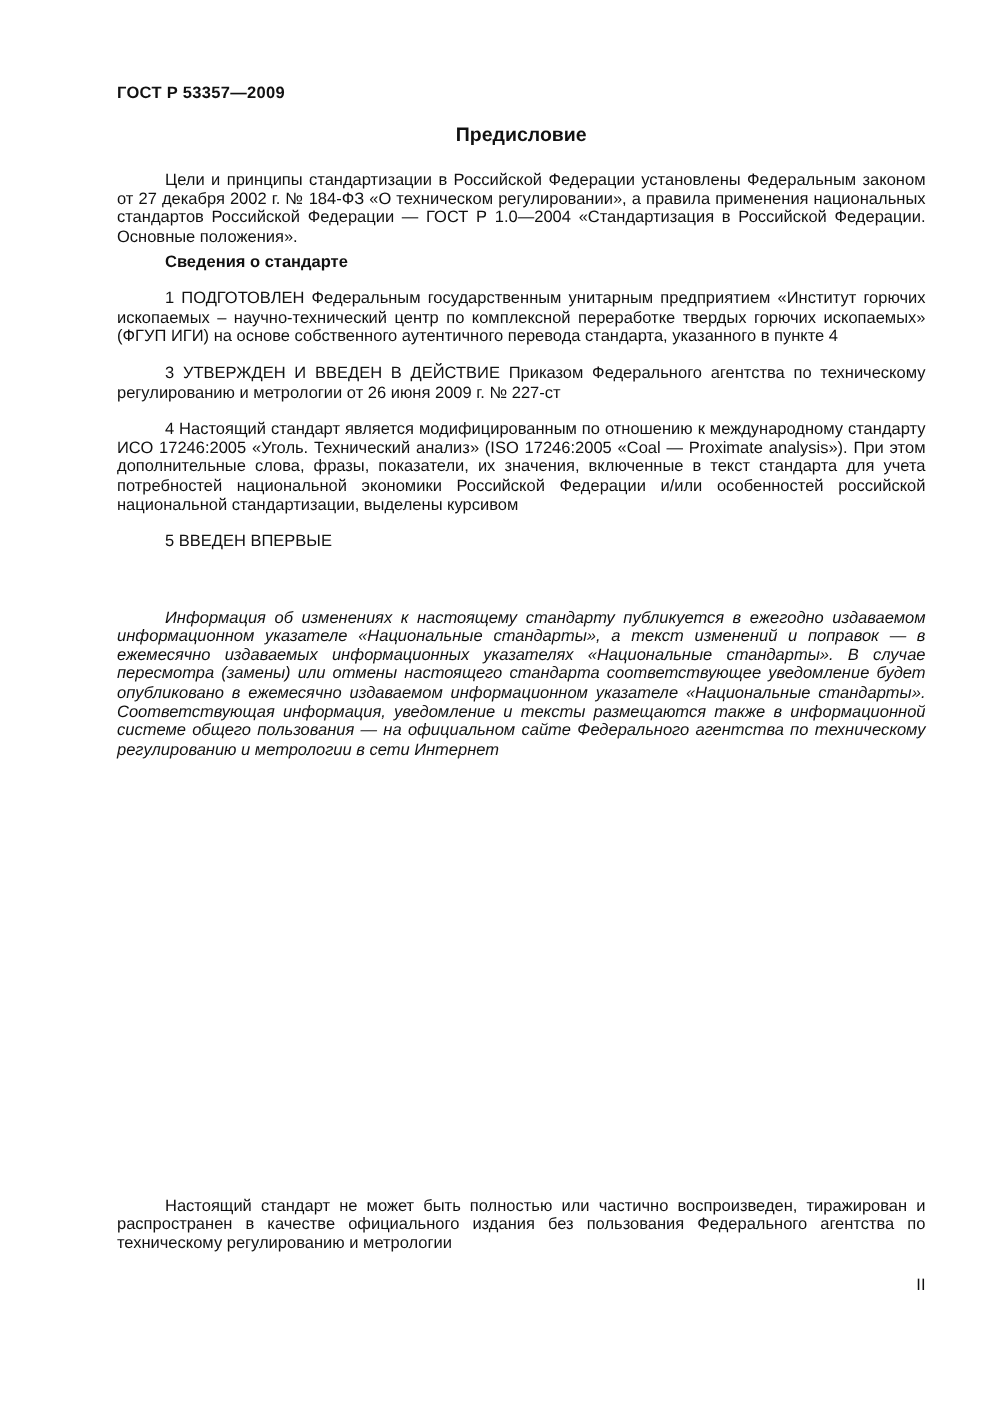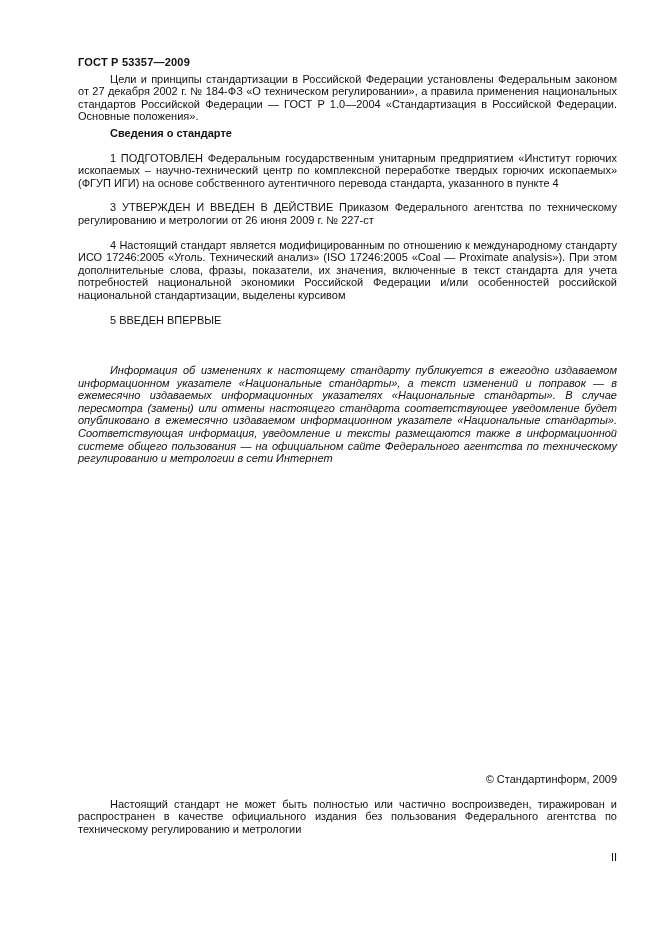--- a/index.html
+++ b/index.html
@@ -31,21 +31,21 @@
     font-weight: bold;
     text-align: center;
     margin: 15px 0 0 0;
   }
   .para {
     margin: 12px 0 0 0;
     text-align: justify;
     text-indent: 32px;
   }
   .intro {
-    margin-top: 4px;
+    margin-top: 18px;
   }
   .section-heading {
     margin-top: 4px;
     font-weight: bold;
     text-align: left;
   }
   .items .para {
     margin-top: 12px;
   }
   .notice {
@@ -69,33 +69,33 @@
     text-align: right;
   }
 </style>
 </head>
 <body>
 
 <div class="page">
 
   <div class="doc-number">ГОСТ Р 53357—2009</div>
 
+  <h1 class="title">Предисловие</h1>
 
   <p class="para intro">Цели и принципы стандартизации в Российской Федерации установлены Федеральным законом от 27 декабря 2002 г. № 184-ФЗ «О техническом регулировании», а правила применения национальных стандартов Российской Федерации — ГОСТ Р 1.0—2004 «Стандартизация в Российской Федерации. Основные положения».</p>
 
   <p class="para section-heading">Сведения о стандарте</p>
 
   <div class="items">
     <p class="para">1  ПОДГОТОВЛЕН Федеральным государственным унитарным предприятием «Институт горючих ископаемых – научно-технический центр по комплексной переработке твердых горючих ископаемых» (ФГУП ИГИ) на основе собственного аутентичного перевода стандарта, указанного в пункте 4</p>
     <p class="para">3  УТВЕРЖДЕН  И  ВВЕДЕН  В  ДЕЙСТВИЕ  Приказом Федерального агентства по техническому регулированию и метрологии от 26 июня 2009 г. № 227-ст</p>
     <p class="para">4  Настоящий стандарт является модифицированным по отношению к международному стандарту ИСО 17246:2005 «Уголь. Технический анализ» (ISO 17246:2005 «Coal — Proximate analysis»). При этом дополнительные слова, фразы, показатели, их значения, включенные в текст стандарта для учета потребностей национальной экономики Российской Федерации и/или особенностей российской национальной стандартизации, выделены курсивом</p>
     <p class="para">5  ВВЕДЕН ВПЕРВЫЕ</p>
   </div>
 
   <p class="para notice">Информация об изменениях к настоящему стандарту публикуется в ежегодно издаваемом информационном указателе «Национальные стандарты», а текст изменений и поправок — в ежемесячно издаваемых информационных указателях «Национальные стандарты». В случае пересмотра (замены) или отмены настоящего стандарта соответствующее уведомление будет опубликовано в ежемесячно издаваемом информационном указателе «Национальные стандарты». Соответствующая информация, уведомление и тексты размещаются также в информационной системе общего пользования — на официальном сайте Федерального агентства по техническому регулированию и метрологии в сети Интернет</p>
 
   <div class="page-footer">
-    <div class="copyright">©  Стандартинформ, 2009</div>
     <p class="para footer-notice">Настоящий стандарт не может быть полностью или частично воспроизведен, тиражирован и распространен в качестве официального издания без пользования Федерального агентства по техническому регулированию и метрологии</p>
     <div class="page-number">II</div>
   </div>
 
 </div>
 
 </body></html>

